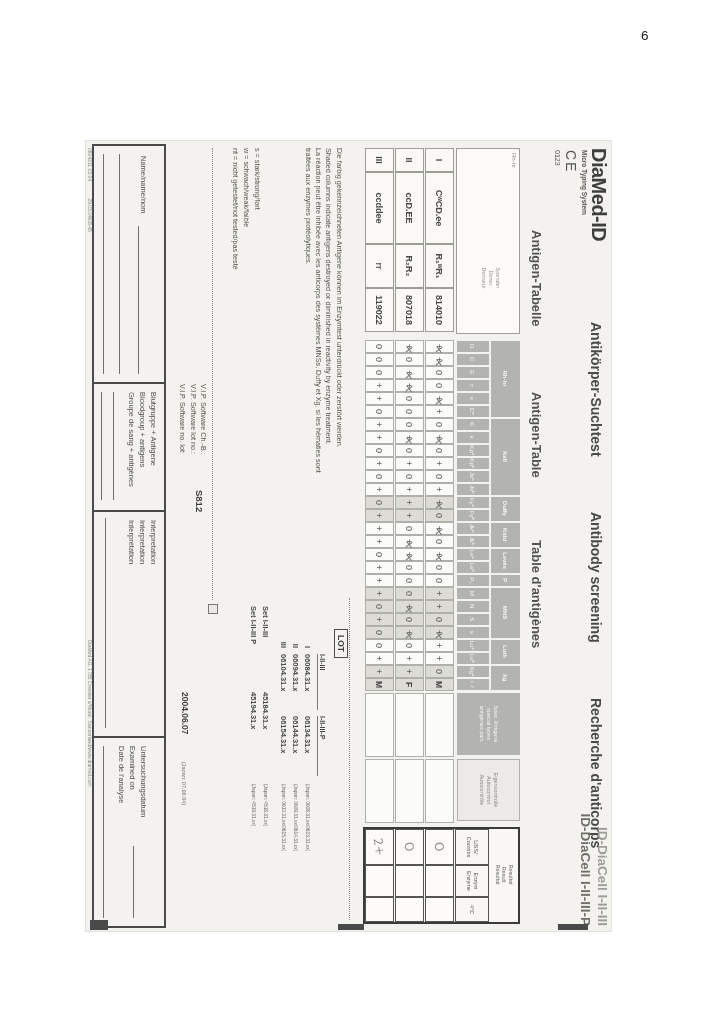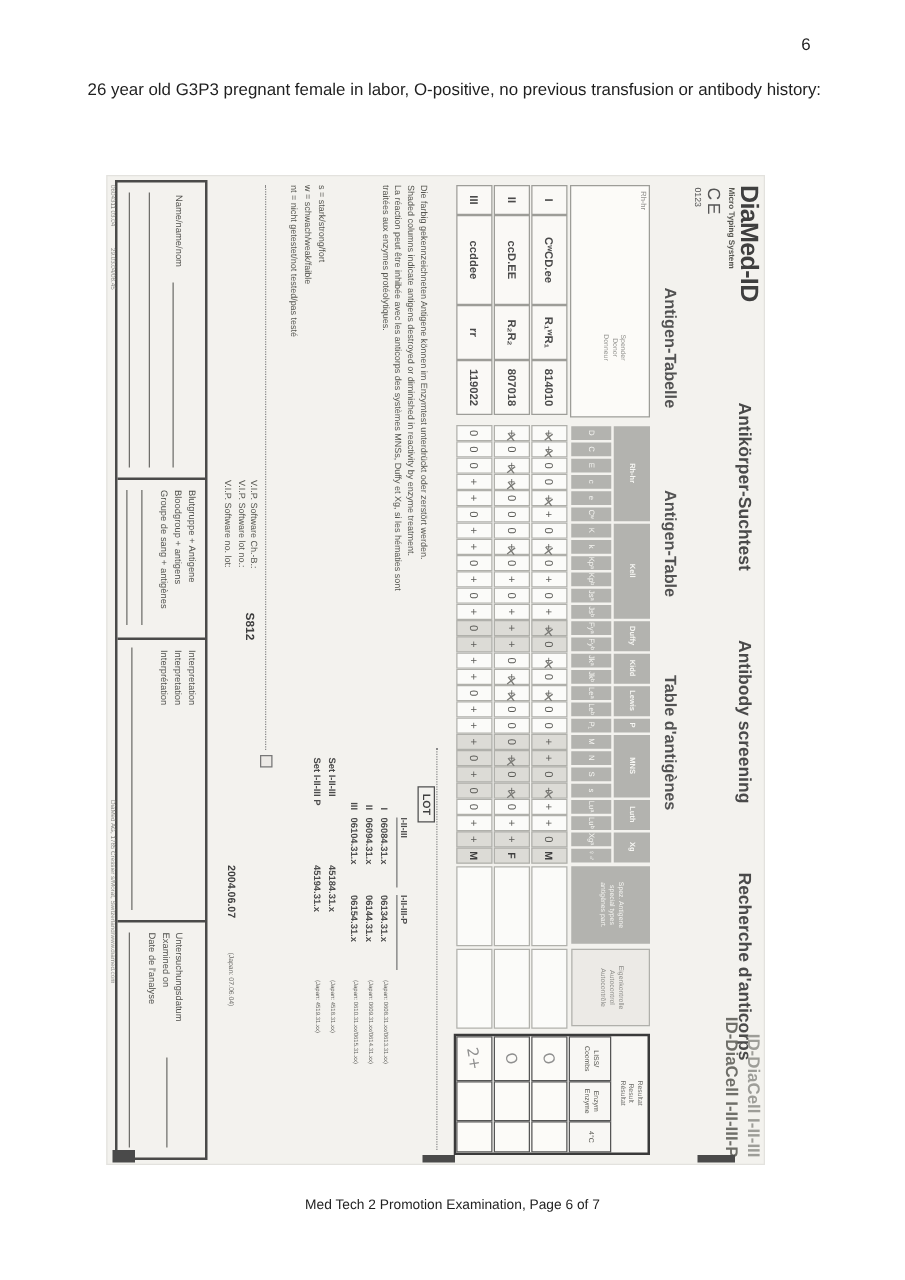--- a/index.html
+++ b/index.html
@@ -68,21 +68,20 @@
            display:flex;flex-direction:column;align-items:center;justify-content:center;text-align:center;}
   .rescell{position:absolute;border:1px solid #555;background:#fcfbf8;display:flex;
            align-items:center;justify-content:center;}
   .hand{font-size:12px;color:#8f8f8f;transform:rotate(-10deg);font-family:"DejaVu Sans",sans-serif;}
 </style>
 </head>
 <body>
 
 <div class="sheet">
   <div class="pagenum">6</div>
-  <div class="heading">26 year old G3P3 pregnant female in labor, O-positive, no previous transfusion or antibody history:</div>
 
   <div class="form-wrap">
     <div class="form">
 
       <div class="abs logo" style="left:8px;top:2px;">DiaMed-ID</div>
       <div class="abs tagline" style="left:10px;top:24px;">Micro Typing System</div>
       <div class="abs ce" style="left:10px;top:33px;">CE</div>
       <div class="abs cenum" style="left:10px;top:51px;">0123</div>
 
       <div class="abs t1" style="left:182px;top:8px;">Antikörper-Suchtest</div>
@@ -529,14 +528,13 @@
         <span style="margin-left:16px;">29.03.04/08.45</span>
       </div>
       <div class="abs tiny" style="left:500px;top:519px;">DiaMed AG, 1785 Cressier s/Morat, Switzerland/www.diamed.com</div>
 
       <div class="abs bar" style="left:784px;top:24px;width:6px;height:30px;"></div>
       <div class="abs bar" style="left:784px;top:248px;width:6px;height:26px;"></div>
       <div class="abs bar" style="left:780px;top:504px;width:10px;height:18px;"></div>
     </div>
   </div>
 
-  <div class="pfooter">Med Tech 2 Promotion Examination, Page 6 of 7</div>
 </div>
 
 </body></html>

